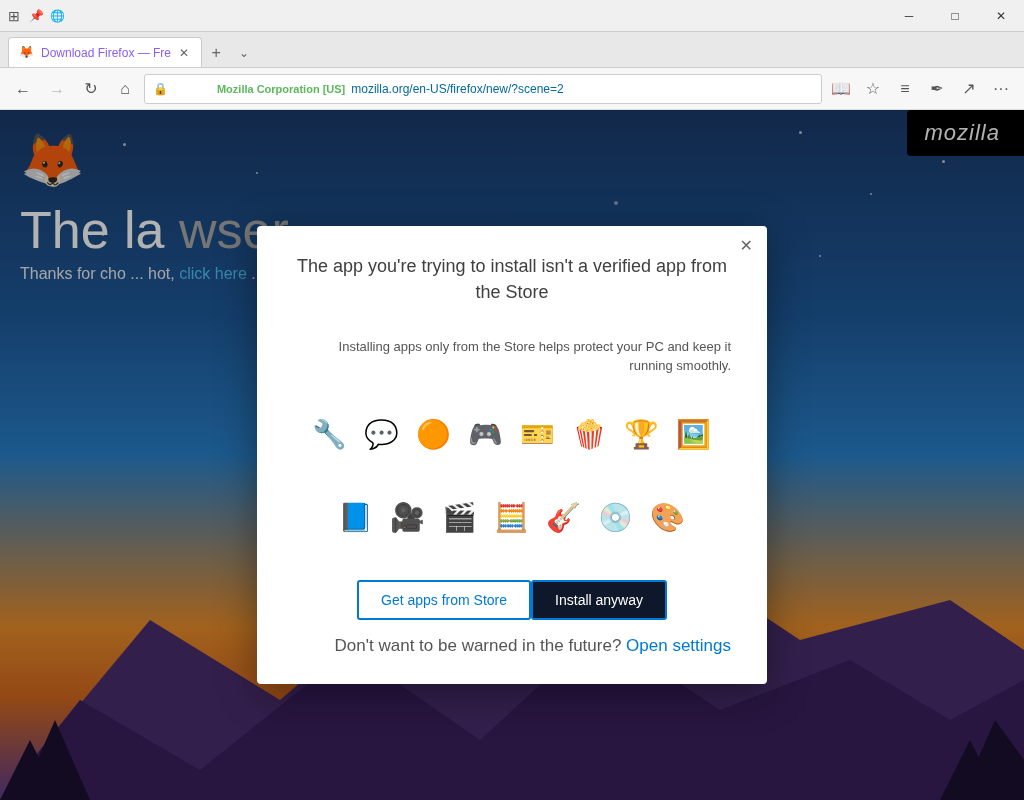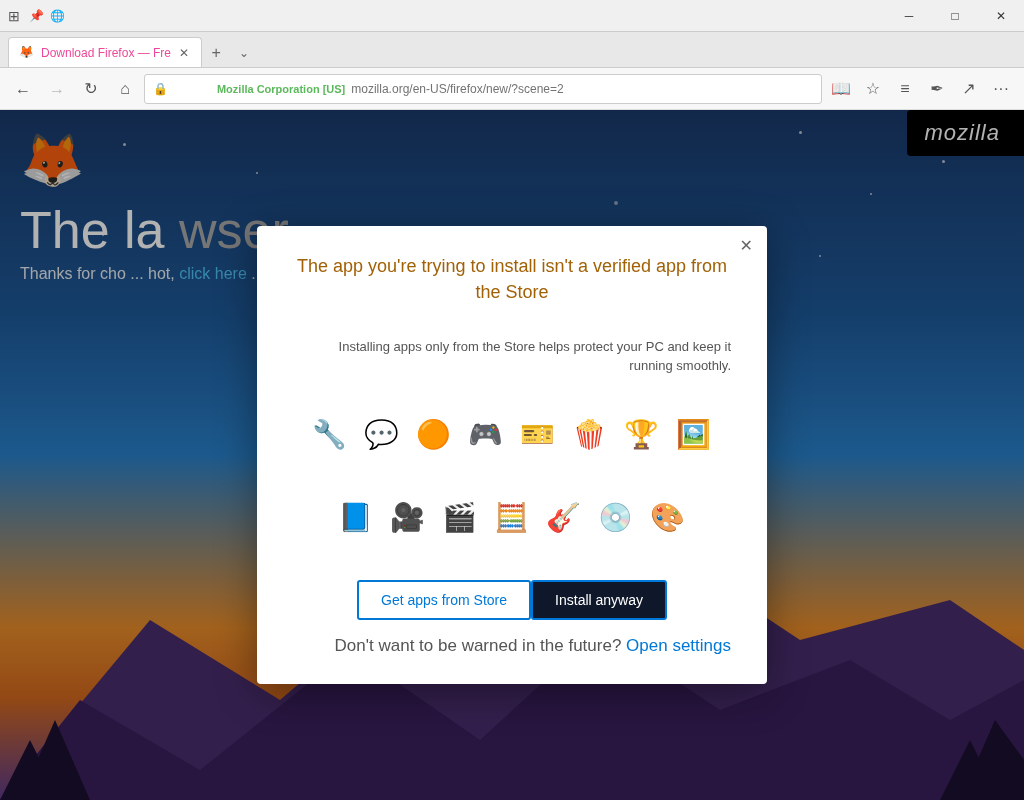--- a/index.html
+++ b/index.html
@@ -56,21 +56,21 @@
     .tab-favicon {
       width: 16px;
       height: 16px;
     }
     .tab-title {
       flex: 1;
       overflow: hidden;
       text-overflow: ellipsis;
       white-space: nowrap;
       font-size: 12px;
-      color: #ec4899;
+      color: #8b5cf6;
     }
     .tab-close {
       font-size: 12px;
       color: #666;
       cursor: pointer;
       padding: 2px;
     }
     .tab-new {
       display: flex;
       align-items: center;
@@ -130,21 +130,21 @@
       color: #5cb85c;
     }
     .org-badge {
       font-size: 11px;
       color: #5cb85c;
       font-weight: 600;
       margin-left: 43px;
     }
     .url-text {
       font-size: 12px;
-      color: #737373;
+      color: #0369a1;
       flex: 1;
     }
     .nav-right {
       display: flex;
       align-items: center;
       gap: 2px;
     }
     .nav-icon-btn {
       width: 30px;
       height: 30px;
@@ -240,21 +240,21 @@
       right: 14px;
       font-size: 16px;
       color: #666;
       cursor: pointer;
       font-weight: normal;
     }
     .dialog-title {
       font-size: 18px;
       font-weight: 400;
       text-align: center;
-      color: #a16207;
+      color: #404040;
       margin-bottom: 32px;
       line-height: 1.4;
     }
     .dialog-subtitle {
       font-size: 13px;
       color: #555;
       text-align: right;
       margin-bottom: 20px;
       line-height: 1.5;
     }

